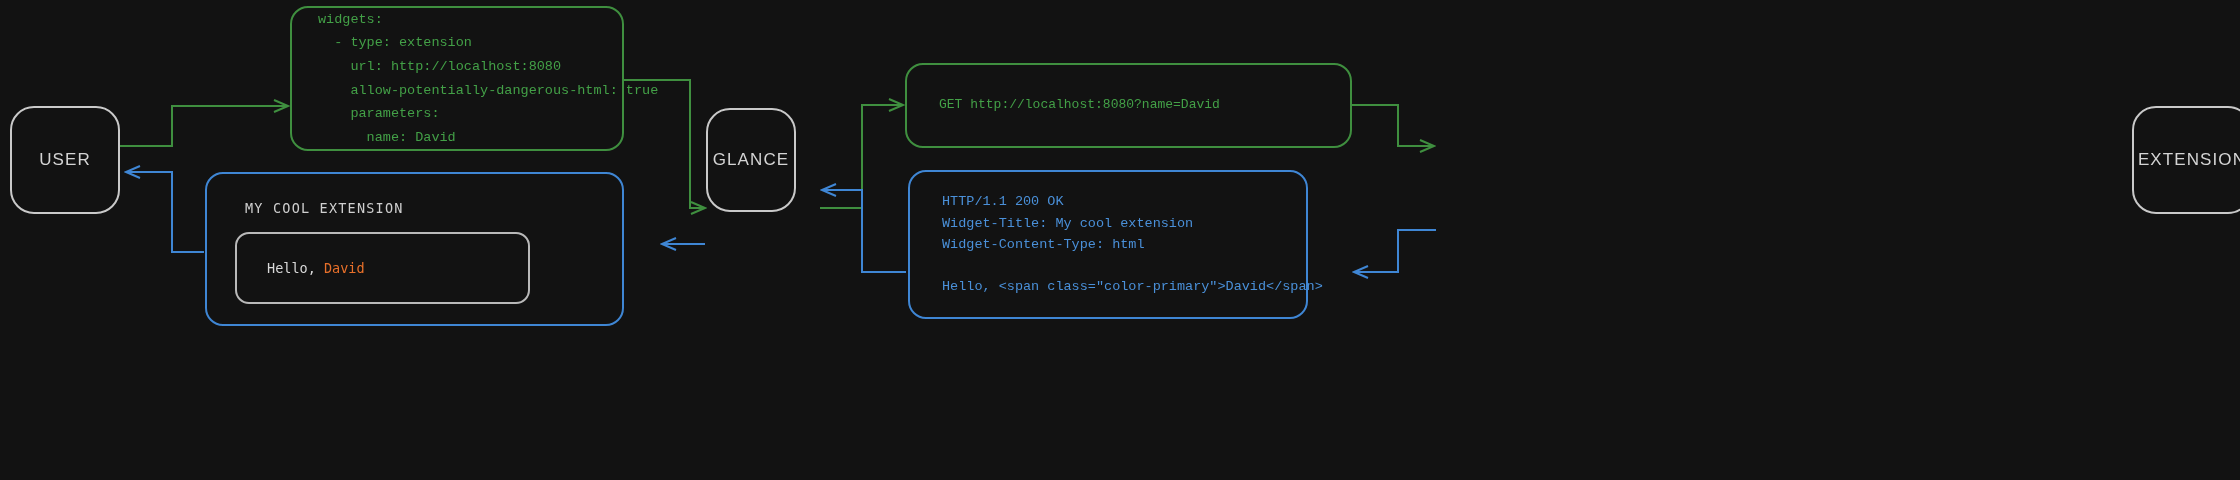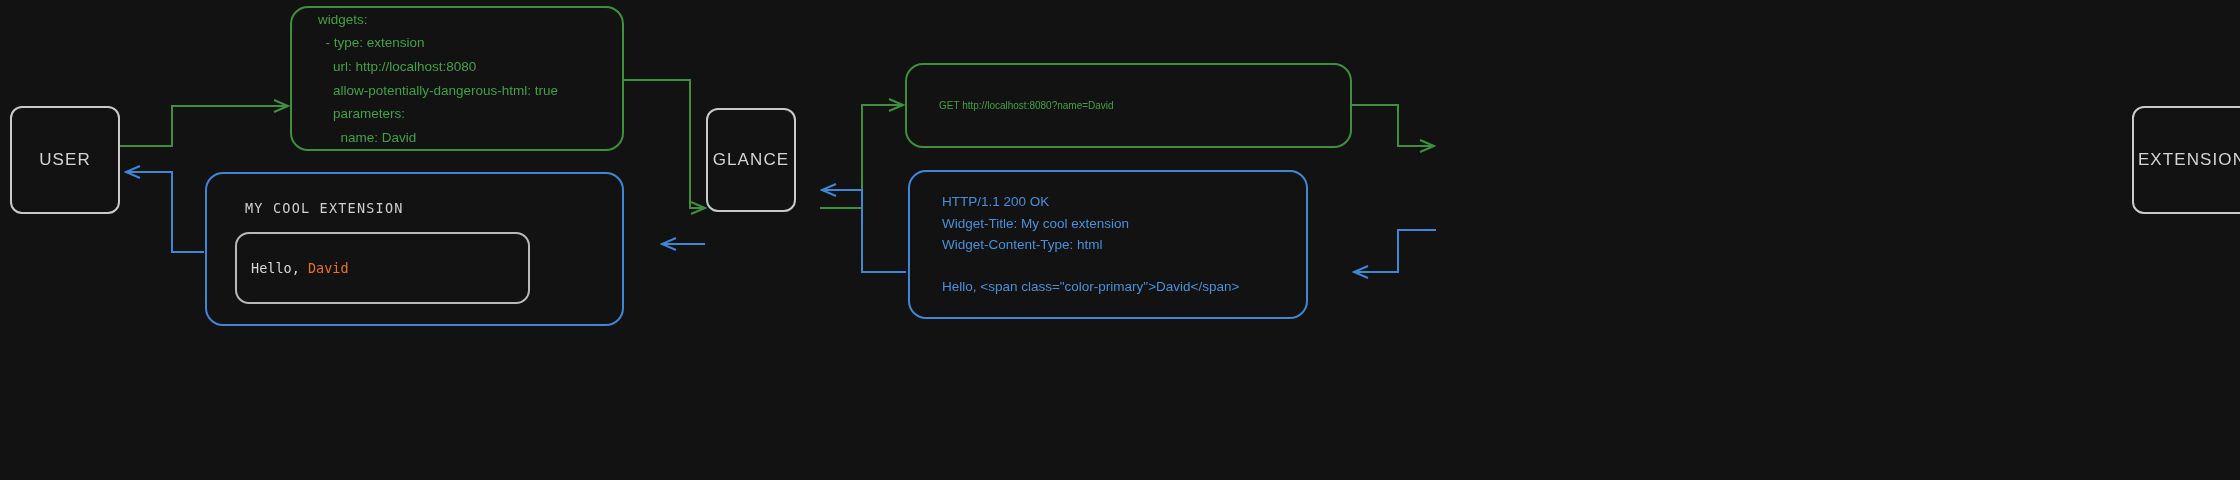--- a/index.html
+++ b/index.html
@@ -14,21 +14,21 @@
     position: relative;
     width: 2240px;
     height: 480px;
     background: #121212;
   }
 
   
   .node {
     position: absolute;
     border: 2px solid #c9c9c9;
-    border-radius: 12px;
+    border-radius: 24px;
     background: #121212;
     display: flex;
     align-items: center;
     justify-content: center;
     color: #d4d4d4;
     font-family: "Liberation Sans", sans-serif;
     font-size: 17px;
     letter-spacing: 1.1px;
   }
 
@@ -39,21 +39,21 @@
     border-radius: 18px;
     background: #121212;
     display: flex;
     flex-direction: column;
     justify-content: center;
   }
   .msgbox.green { border-color: #3f8f3f; }
   .msgbox.blue  { border-color: #3f86d4; }
 
   .code {
-    font-family: Liberation Sans, sans-serif;
+    font-family: Liberation Mono, monospace;
     font-size: 19.5px;
     line-height: 1.72;
     white-space: pre;
   }
   .code.green { color: #43a047; }
   .code.blue  { color: #4a90d9; }
 
   
   .widget-title {
     position: absolute;
@@ -123,31 +123,31 @@
   <div class="msgbox green" style="left:290px; top:6px; width:334px; height:145px; padding:0 0 0 26px;">
     <pre class="code green" style="font-size:13.5px; line-height:1.75;">widgets:
   - type: extension
     url: http://localhost:8080
     allow-potentially-dangerous-html: true
     parameters:
       name: David</pre>
   </div>
 
   <div class="msgbox green" style="left:905px; top:63px; width:447px; height:85px; padding:0 0 0 32px;">
-    <pre class="code green" style="font-size:10px;">GET http://localhost:8080?name=David</pre>
+    <pre class="code green" style="font-size:13px;">GET http://localhost:8080?name=David</pre>
   </div>
 
   <div class="msgbox blue" style="left:908px; top:170px; width:400px; height:149px; padding:0 0 0 32px;">
     <pre class="code blue" style="font-size:13.5px; line-height:1.58;">HTTP/1.1 200 OK
 Widget-Title: My cool extension
 Widget-Content-Type: html
 
 Hello, &lt;span class="color-primary"&gt;David&lt;/span&gt;</pre>
   </div>
 
   <div class="msgbox blue" style="left:205px; top:172px; width:419px; height:154px;">
     <div class="widget-title" style="left:38px; top:26px; font-size:13.5px;">MY COOL EXTENSION</div>
     <div class="widget-body" style="left:28px; top:58px; width:295px; height:72px;">
-      <div class="line" style="font-size:13.5px; padding-left:14px;"><span>Hello, </span><span class="accent">David</span></div>
+      <div class="line" style="font-size:13.5px; padding-left:30px;"><span>Hello, </span><span class="accent">David</span></div>
     </div>
   </div>
 
 </div>
 
 </body></html>

